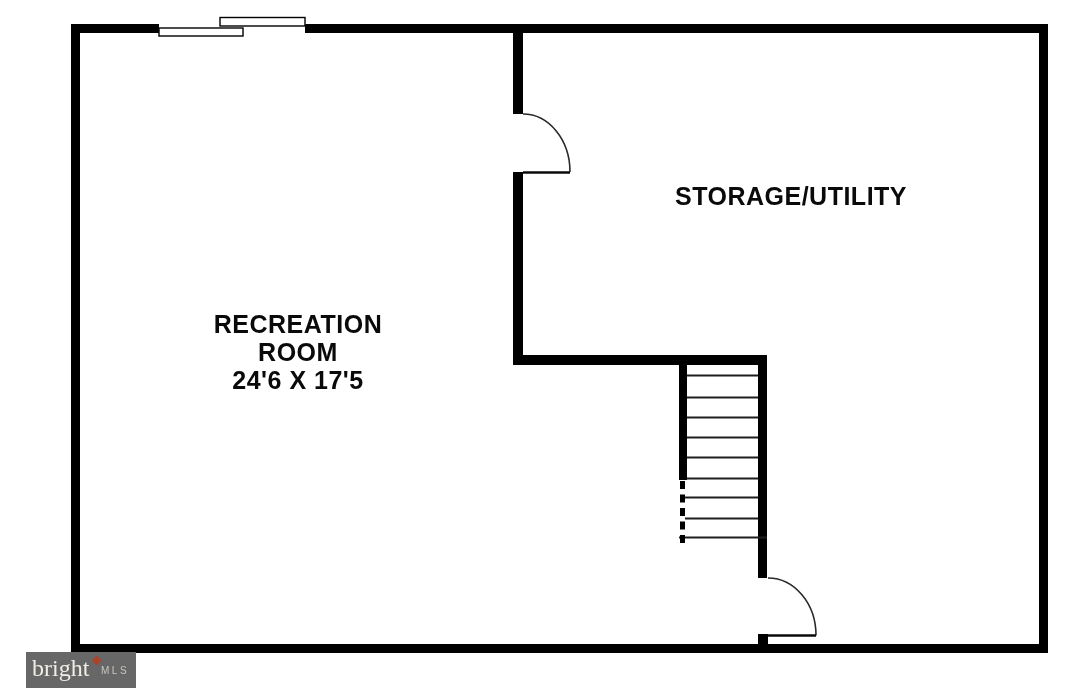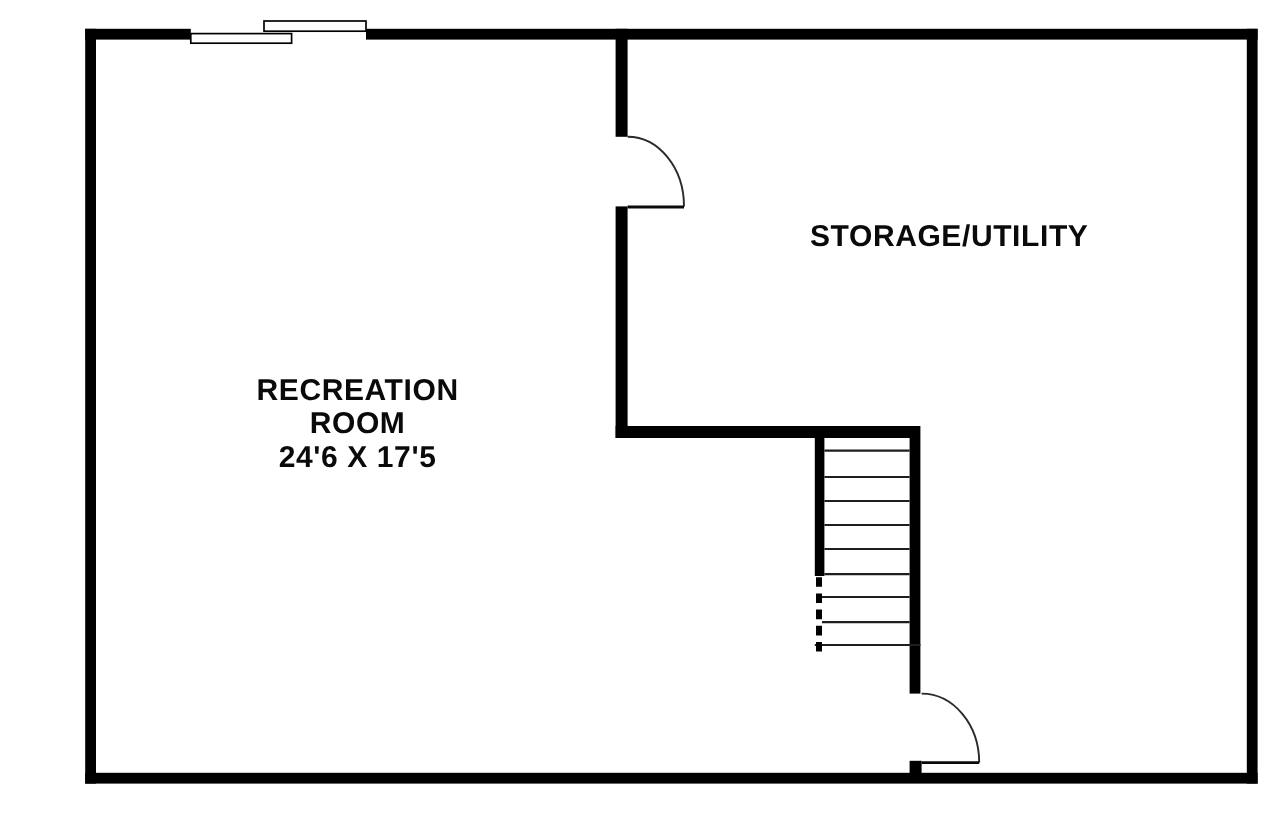--- a/index.html
+++ b/index.html
@@ -127,14 +127,19 @@
 
     <text class="room-label" x="765" y="205">STORAGE/UTILITY</text>
 
     <g>
       <text class="room-label" x="272" y="333">RECREATION</text>
       <text class="room-label" x="272" y="361">ROOM</text>
       <text class="room-label" x="272" y="389">24'6 X 17'5</text>
     </g>
   </svg>
 
+  <div class="watermark">
+    <span class="wm-brand">bright</span>
+    <span class="wm-flame"></span>
+    <span class="wm-mls">MLS</span>
+  </div>
 
 </div>
 
 </body></html>

